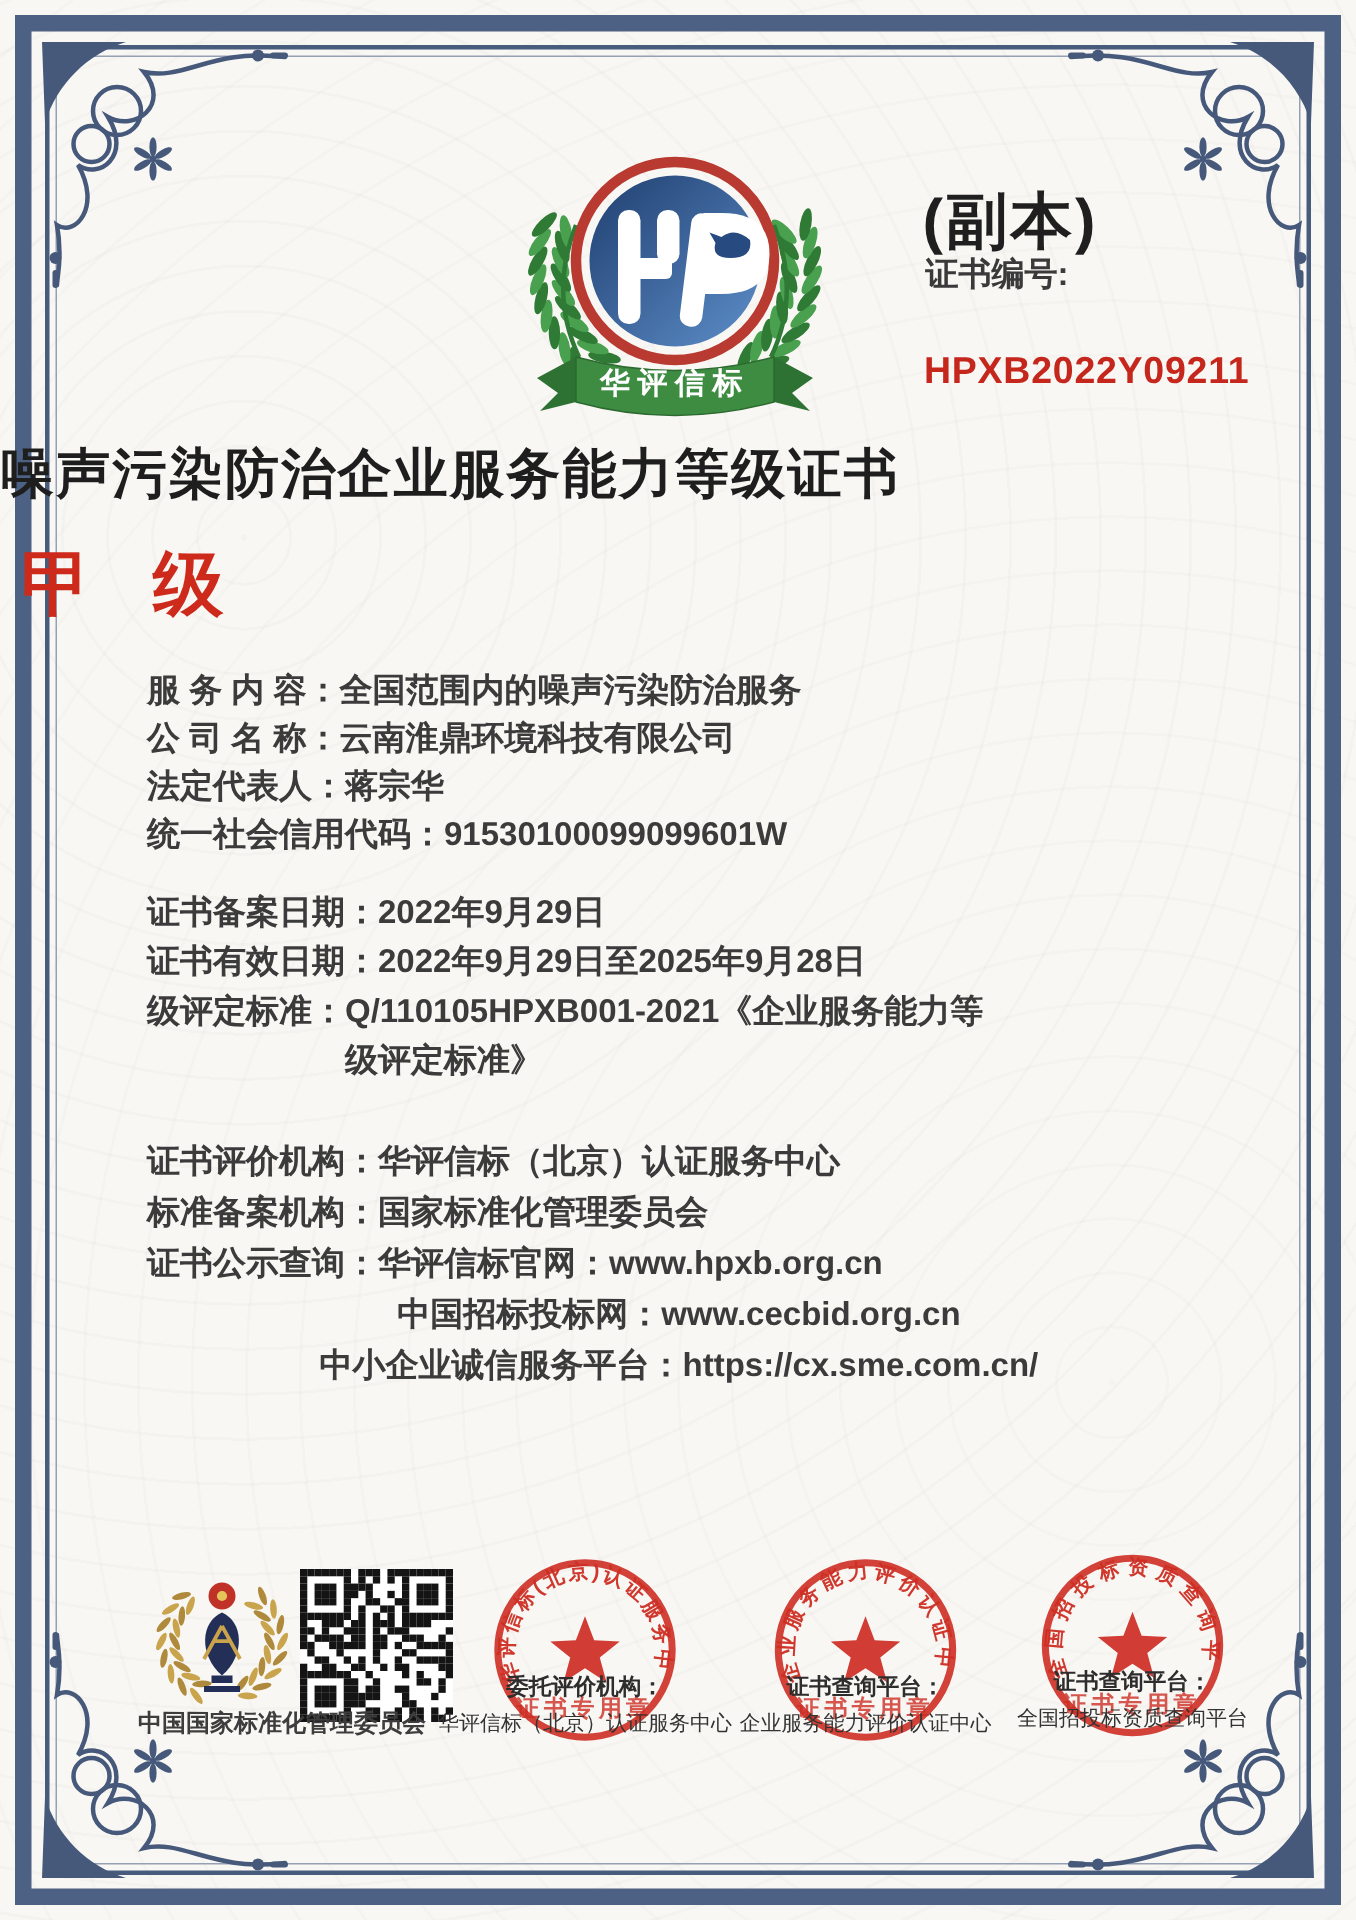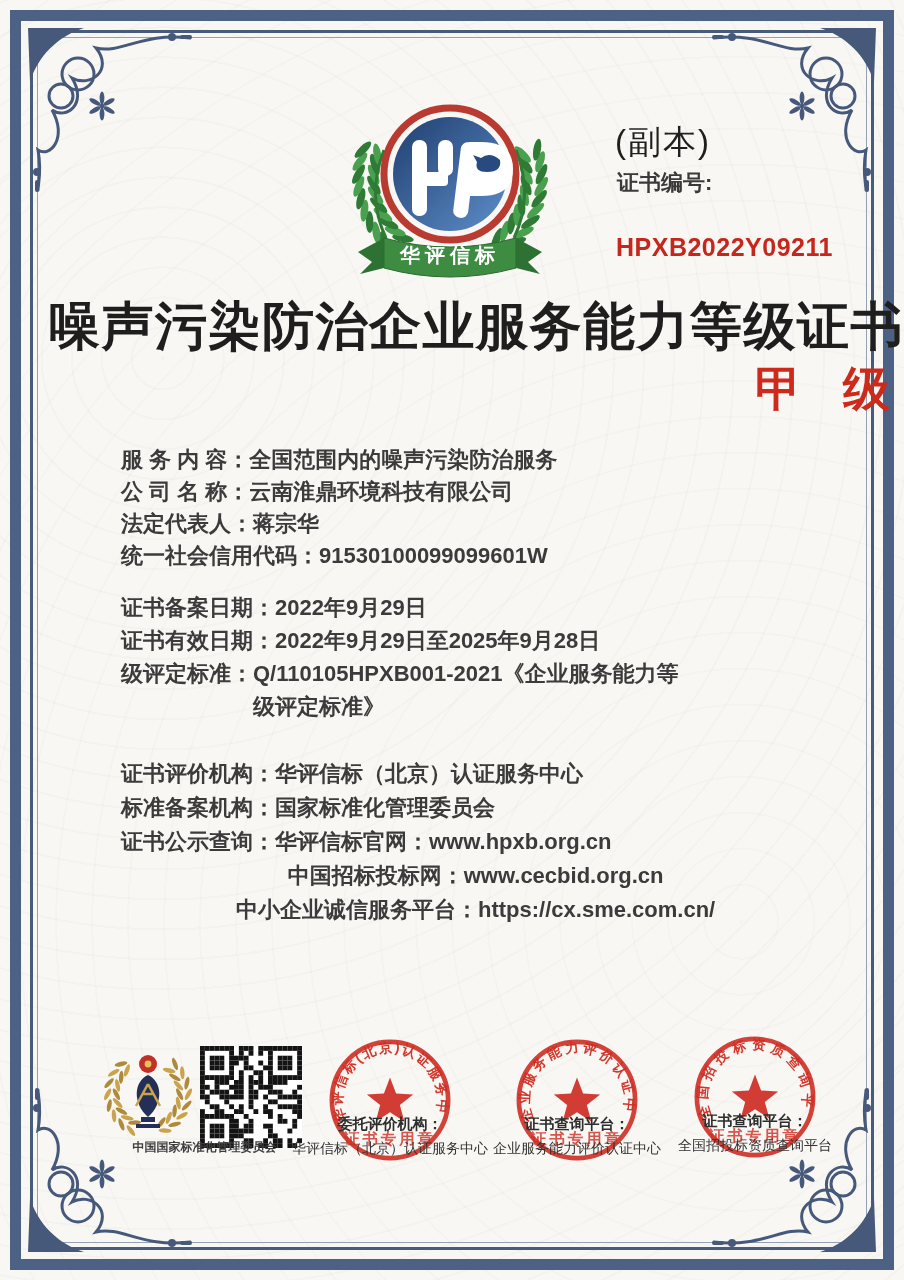--- a/index.html
+++ b/index.html
@@ -16,38 +16,38 @@
   .b-outer{position:absolute;inset:10px;border:11px solid #4c6184;pointer-events:none;}
   .b-mid{position:absolute;inset:30px;border:3px solid #475b7d;pointer-events:none;}
   .b-thin{position:absolute;inset:37px;border:1px solid #94a0b4;pointer-events:none;}
   .corner{position:absolute;width:168px;height:168px;pointer-events:none;}
   .corner.tl{top:24px;left:24px;}
   .corner.tr{top:24px;right:24px;transform:scaleX(-1);}
   .corner.bl{bottom:24px;left:24px;transform:scaleY(-1);}
   .corner.br{bottom:24px;right:24px;transform:scale(-1,-1);}
   
   .logo{position:absolute;left:350px;top:86px;width:200px;height:205px;}
-  .copy-label{position:absolute;left:615px;top:120px;font-size:33px;font-weight:normal;color:#1f1f1f;letter-spacing:2px;}
+  .copy-label{position:absolute;left:615px;top:120px;font-size:41px;font-weight:bold;color:#1f1f1f;letter-spacing:2px;}
   .number-label{position:absolute;left:617px;top:168px;font-size:22px;font-weight:bold;color:#3a3a3a;}
   .number{position:absolute;left:616px;top:213px;font-size:25px;font-weight:bold;color:#c5271d;letter-spacing:0.5px;margin-top:20px;}
-  .title{position:absolute;left:0;right:0;top:292px;text-align:right;font-size:52px;font-weight:900;color:#1e1e1e;letter-spacing:1.5px;}
-  .grade{position:absolute;left:0;right:0;top:358px;text-align:right;font-size:47px;font-weight:900;color:#cd2a1c;letter-spacing:14px;text-indent:14px;}
+  .title{position:absolute;left:0;right:0;top:292px;text-align:left;font-size:36px;font-weight:900;color:#1e1e1e;letter-spacing:1.5px;}
+  .grade{position:absolute;left:0;right:0;top:358px;text-align:left;font-size:47px;font-weight:900;color:#cd2a1c;letter-spacing:14px;text-indent:14px;}
   
-  .text-col{position:absolute;left:121px;font-size:22px;font-weight:bold;color:#3b3b3b;white-space:nowrap;}
+  .text-col{position:absolute;left:98px;font-size:22px;font-weight:bold;color:#3b3b3b;white-space:nowrap;}
   #info-block{top:444px;line-height:32px;}
   #dates-block{top:591px;line-height:33px;}
   #agency-block{top:757px;line-height:34px;}
   .row{display:block;}
   .std-row{display:flex;}
   .std-val span{display:block;}
   .indent{padding-left:115px;text-align:center;}
   
   .emblem{position:absolute;left:102px;top:1044px;width:92px;height:98px;}
   .qr{position:absolute;left:200px;top:1046px;width:102px;height:102px;}
-  .org-caption{position:absolute;left:92px;top:1139px;width:225px;text-align:center;font-size:12px;font-weight:bold;color:#3d3d3d;white-space:nowrap;}
+  .org-caption{position:absolute;left:92px;top:1139px;width:225px;text-align:left;font-size:16px;font-weight:bold;color:#3d3d3d;white-space:nowrap;}
   .seal-unit{position:absolute;width:320px;height:175px;top:1025px;}
   .seal-unit svg{position:absolute;left:85px;top:0;width:150px;height:150px;}
   #seal-0{left:230px;} #seal-1{left:417px;} #seal-2{left:595px;top:1022px;}
   .seal-label{position:absolute;top:90px;left:0;right:0;text-align:center;font-size:15px;font-weight:bold;color:#2d2d2d;white-space:nowrap;}
   .seal-value{position:absolute;top:115px;left:0;right:0;text-align:center;font-size:14px;color:#333;white-space:nowrap;}
 </style>
 </head>
 <body>
 
 <div class="page">

